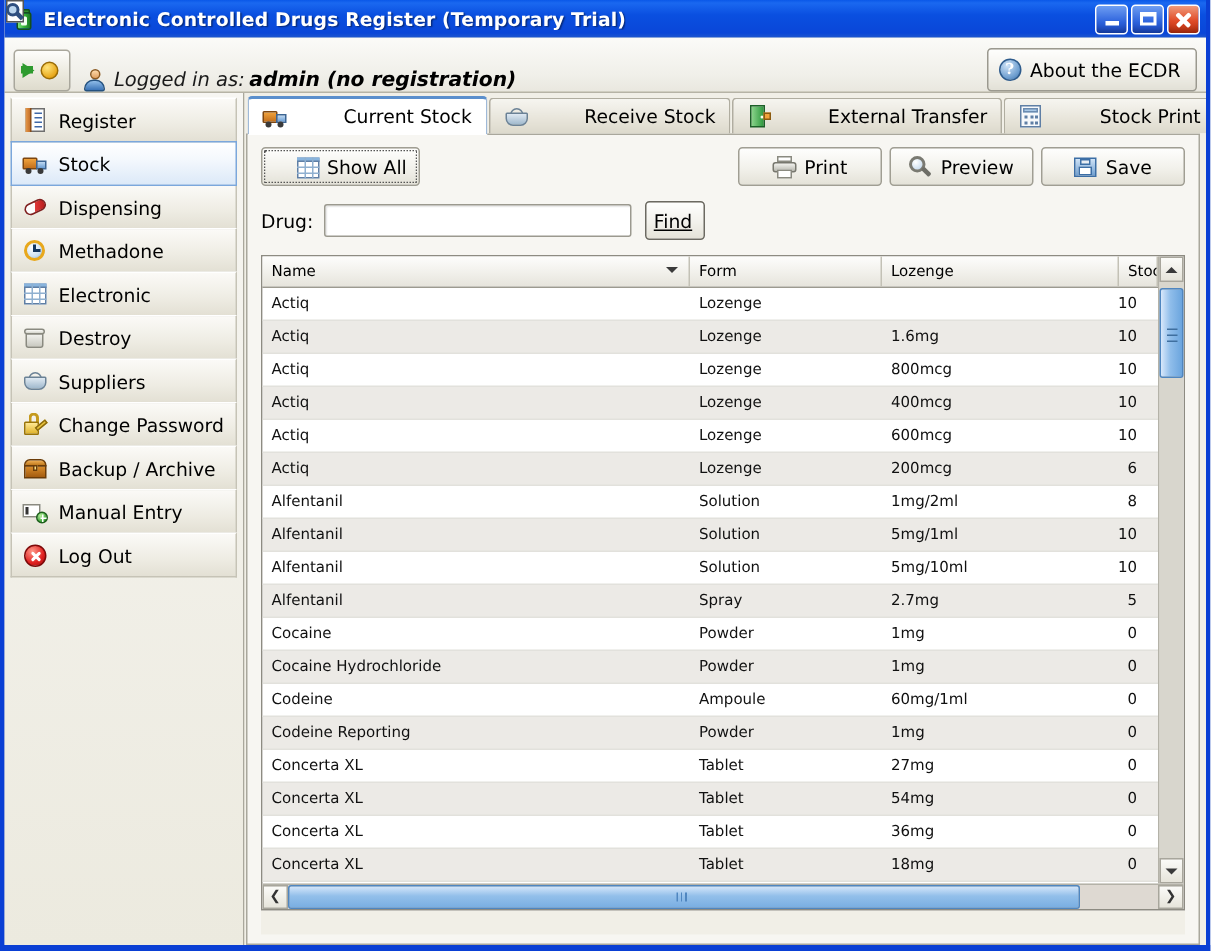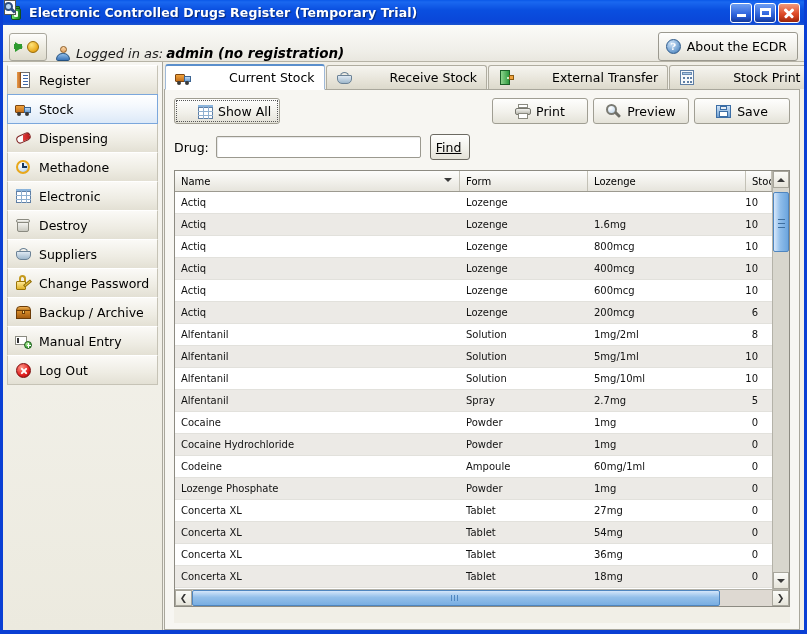--- a/index.html
+++ b/index.html
@@ -876,21 +876,21 @@
                     <div class="td c-strength">1mg</div>
                     <div class="td c-stock num">0</div>
                   </div>
                   <div class="trow odd">
                     <div class="td c-name">Codeine</div>
                     <div class="td c-form">Ampoule</div>
                     <div class="td c-strength">60mg/1ml</div>
                     <div class="td c-stock num">0</div>
                   </div>
                   <div class="trow even">
-                    <div class="td c-name">Lozenge Phosphate</div>
+                    <div class="td c-name">Codeine Reporting</div>
                     <div class="td c-form">Powder</div>
                     <div class="td c-strength">1mg</div>
                     <div class="td c-stock num">0</div>
                   </div>
                   <div class="trow odd">
                     <div class="td c-name">Concerta XL</div>
                     <div class="td c-form">Tablet</div>
                     <div class="td c-strength">27mg</div>
                     <div class="td c-stock num">0</div>
                   </div>

